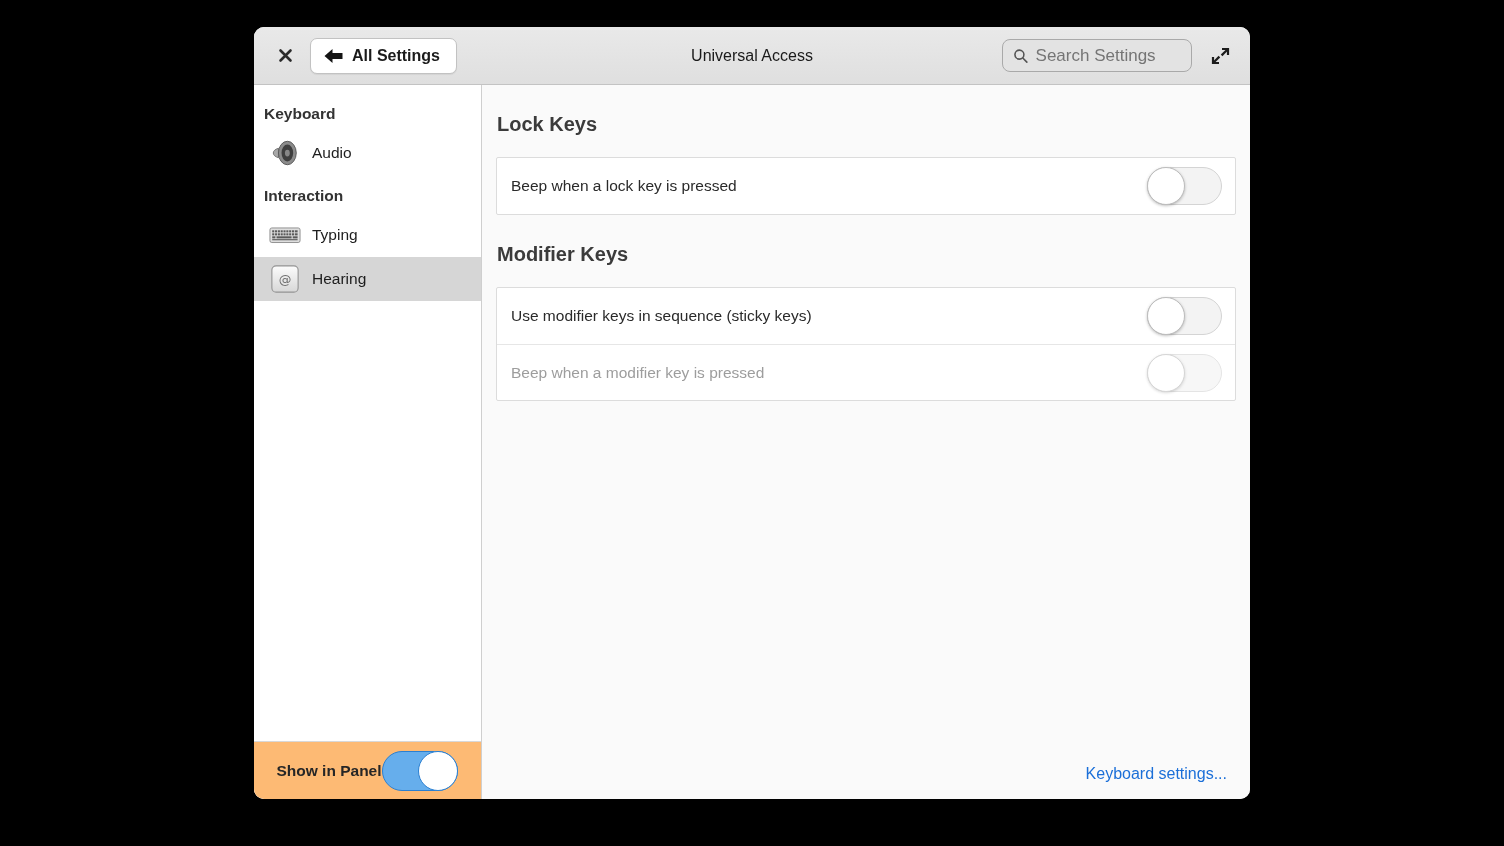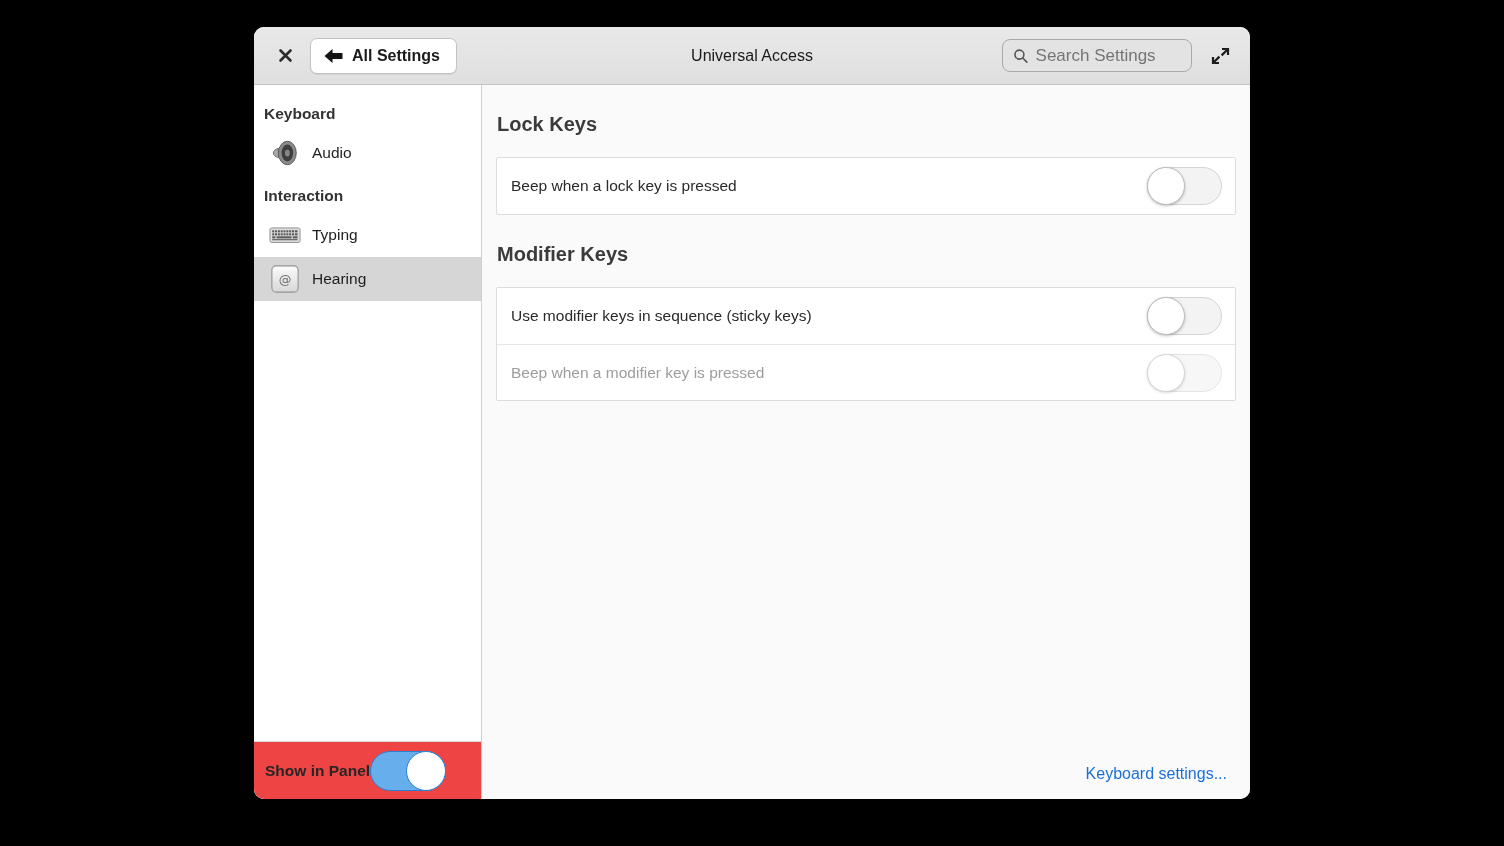--- a/index.html
+++ b/index.html
@@ -93,23 +93,23 @@
     display:flex; align-items:center; gap:11px;
     padding-left:15px;
     font-size:15.5px; color:#1e1e1e;
     cursor:default;
   }
   .side-item.selected { background:#d6d6d6; }
   .side-icon { width:32px; height:32px; display:flex; align-items:center; justify-content:center; }
   .side-footer {
     flex:0 0 58px;
     border-top:1px solid #d8d8d8;
-    display:flex; align-items:center; justify-content:flex-start;
+    display:flex; align-items:center; justify-content:center;
     padding:0 12px 0 11px;
-    background:#ef4444;
+    background:#fdba74;
   }
   .side-footer .label { font-size:15.5px; font-weight:700; color:#262626; }
   
   .content {
     flex:1; background:#fafafa;
     display:flex; flex-direction:column;
     padding:0 14px;
     min-width:0;
   }
   .section-heading {

